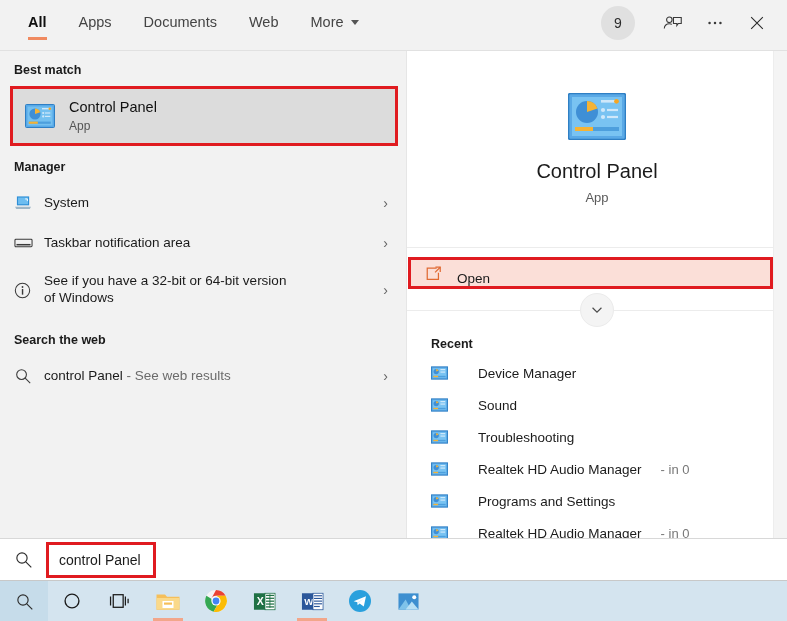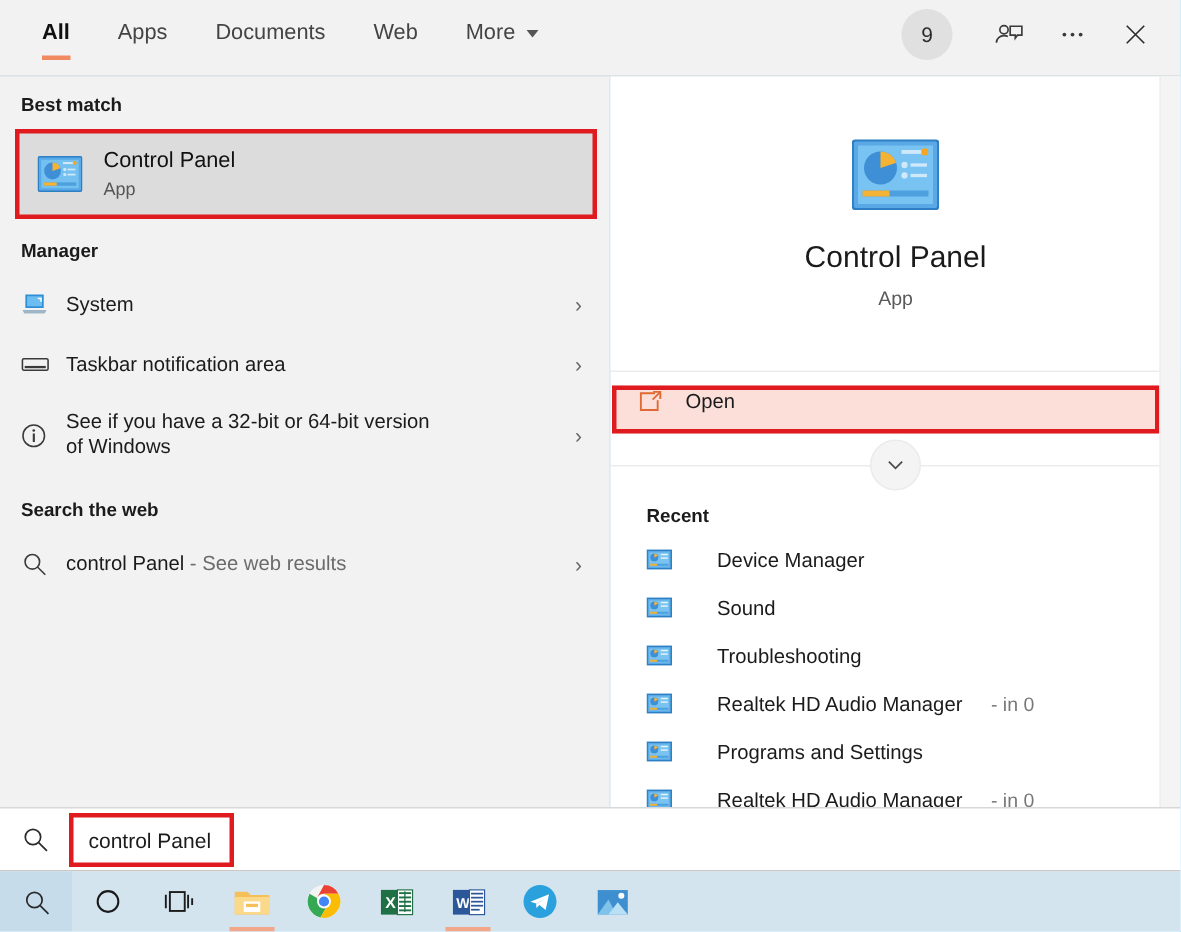--- a/index.html
+++ b/index.html
@@ -8,21 +8,21 @@
     font-family: "Liberation Sans", sans-serif;
     background: #ffffff;
     overflow: hidden;
   }
   .screen { position: relative; width: 787px; height: 621px; }
 
   
   .flyout {
     position: absolute; left: 0; top: 0;
     width: 787px; height: 538px;
-    background: #7dd3fc;
+    background: #a21caf;
     display: flex;
     flex-direction: column;
   }
 
   
   .tabbar {
     height: 51px;
     background: #f2f2f2;
     display: flex;
     align-items: flex-start;
@@ -162,21 +162,21 @@
 
   .open-wrap {
     margin: 9px 14px 0 1px;
     position: relative;
   }
   .open-row {
     height: 32px;
     background: #fbdfd8;
     border: 3px solid #e01b20;
     display: flex;
-    align-items: flex-start;
+    align-items: flex-end;
     padding-left: 14px;
     cursor: default;
   }
   .open-label { font-size: 13.5px; color: #1b1b1b; margin-left: 14px; }
 
   .chev-circle-wrap {
     height: 42px;
     position: relative;
     display: flex;
     align-items: center;

